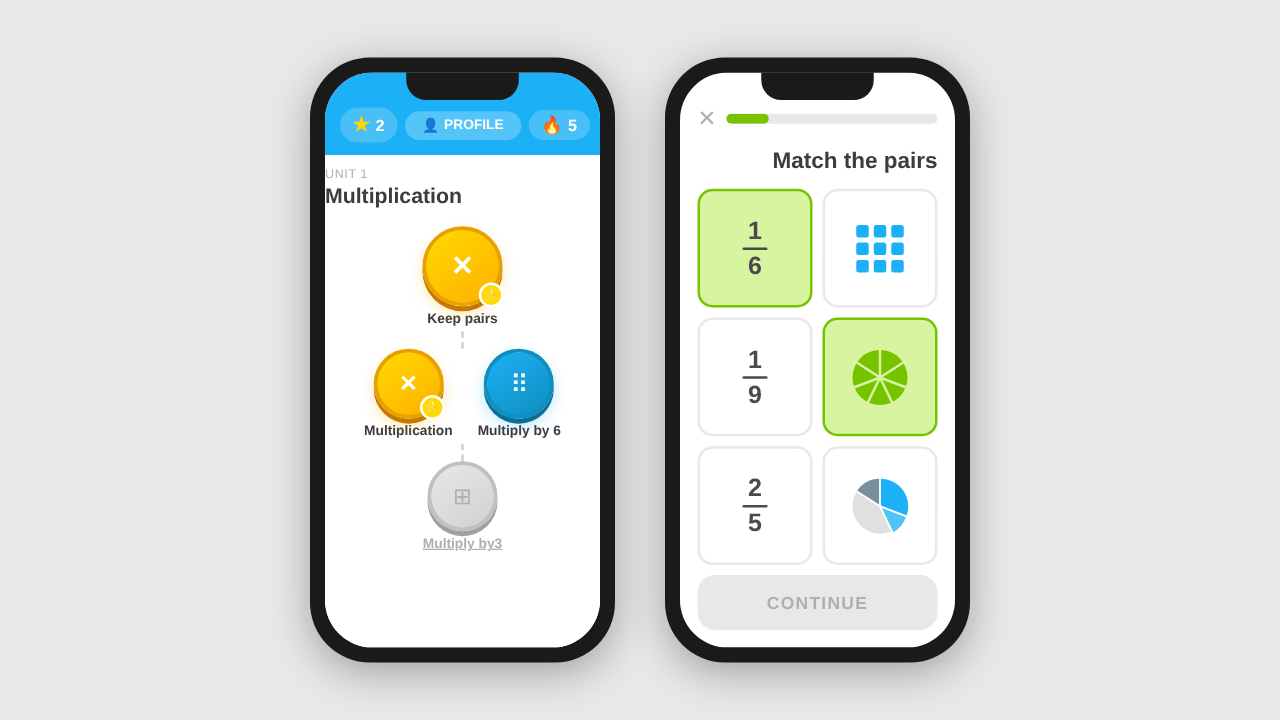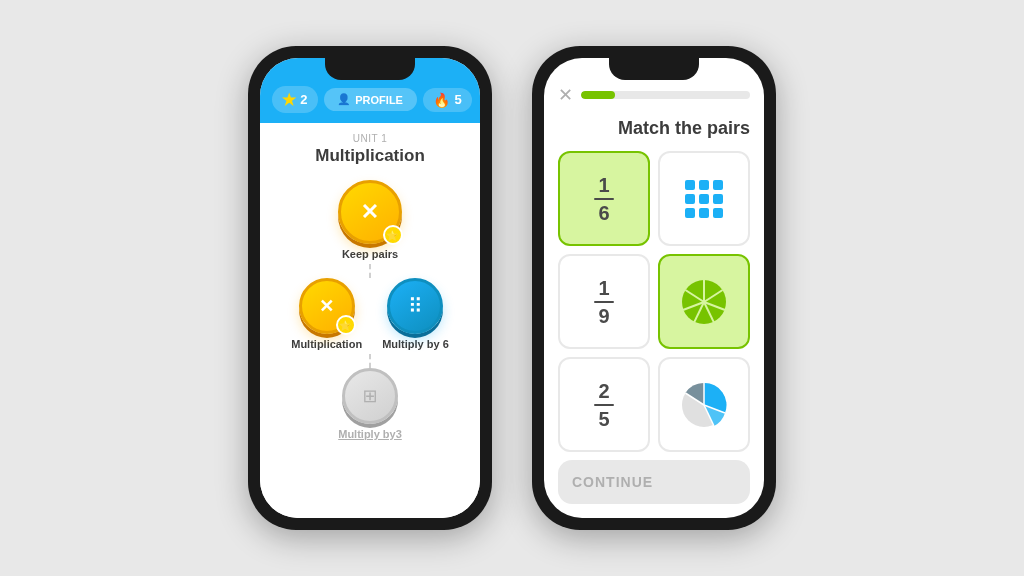--- a/index.html
+++ b/index.html
@@ -94,21 +94,20 @@
       font-weight: 800;
       font-size: 11px;
       display: flex;
       align-items: center;
       gap: 4px;
     }
     .phone1-content {
       flex: 1;
       display: flex;
       flex-direction: column;
-      align-items: center;
       padding: 10px 0;
       background: #fff;
       overflow: hidden;
     }
     .unit-label {
       font-size: 10px;
       color: #afafaf;
       text-transform: uppercase;
       letter-spacing: 0.5px;
       margin-bottom: 2px;
@@ -346,20 +345,21 @@
     .partial-pie {
       width: 52px;
       height: 52px;
     }
 
     .continue-btn {
       margin: 8px 14px 14px;
       background: #e8e8e8;
       border-radius: 14px;
       padding: 14px;
+      text-align: center;
       font-size: 14px;
       font-weight: 800;
       color: #afafaf;
       letter-spacing: 1px;
       cursor: pointer;
     }
   </style>
 </head>
 <body>
 

